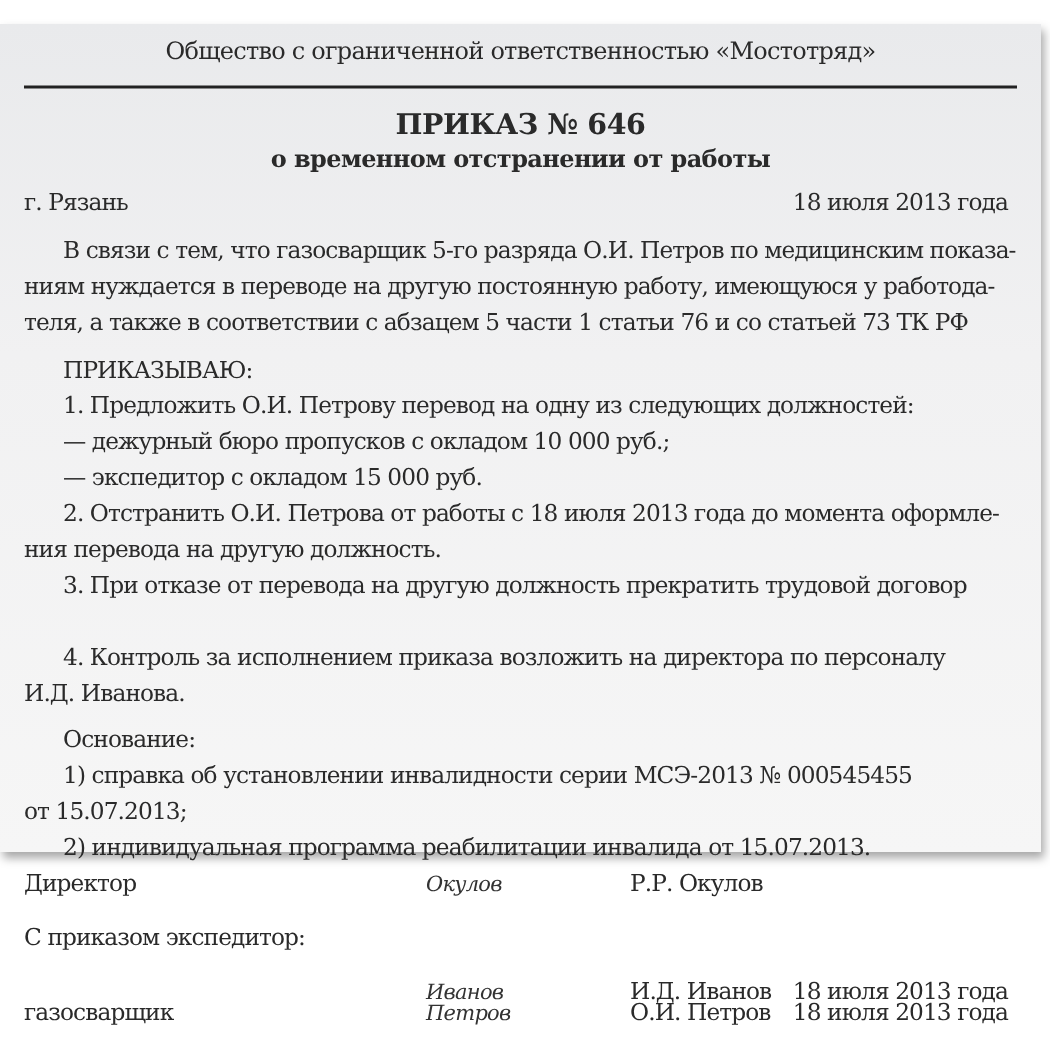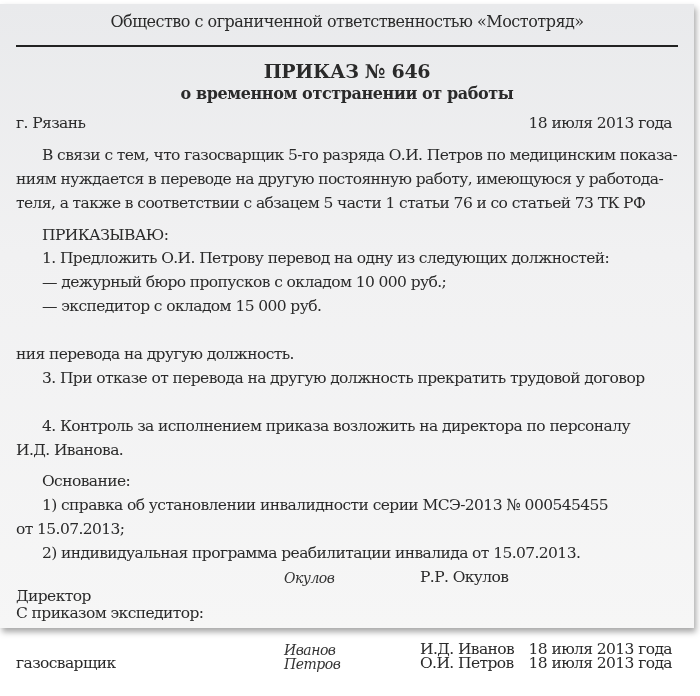--- a/index.html
+++ b/index.html
@@ -1,18 +1,18 @@
 <!DOCTYPE html>
 <html><head>
 <meta charset="utf-8">
 <style>
   html, body { margin:0; padding:0; }
   body { width:700px; height:696px; background:#ffffff; overflow:hidden; position:relative; }
   .paper {
-    position:absolute; left:0; top:4px; width:694px; height:624px;
+    position:absolute; left:0; top:16px; width:694px; height:552px;
     background: linear-gradient(180deg, #e9eaec 0%, #f1f1f2 40%, #f6f6f6 100%);
     box-shadow: 2px 4px 6px rgba(0,0,0,0.35);
     font-family: "DejaVu Serif", "Liberation Serif", serif;
     color:#2a2a2a;
   }
   .org {
     position:absolute; left:0; right:0; top:8px; text-align:center;
     font-size:16px; letter-spacing:-0.5px;
   }
   .rule { position:absolute; left:16px; right:16px; top:41px; height:2px; background:#222; }
@@ -47,31 +47,32 @@
   <div class="line right" style="top:110px">18 июля 2013 года</div>
 
   <div class="line l1" style="top:142px">В связи с тем, что газосварщик 5-го разряда О.И. Петров по медицинским показа-</div>
   <div class="line l0" style="top:166px">ниям нуждается в переводе на другую постоянную работу, имеющуюся у работода-</div>
   <div class="line l0" style="top:190px">теля, а также в соответствии с абзацем 5 части 1 статьи 76 и со статьей 73 ТК РФ</div>
 
   <div class="line l1" style="top:222px">ПРИКАЗЫВАЮ:</div>
   <div class="line l1" style="top:245px">1. Предложить О.И. Петрову перевод на одну из следующих должностей:</div>
   <div class="line l1" style="top:269px">— дежурный бюро пропусков с окладом 10 000 руб.;</div>
   <div class="line l1" style="top:293px">— экспедитор с окладом 15 000 руб.</div>
+  <div class="line l1" style="top:317px">2. Отстранить О.И. Петрова от работы с 18 июля 2013 года до момента оформле-</div>
   <div class="line l0" style="top:341px">ния перевода на другую должность.</div>
   <div class="line l1" style="top:365px">3. При отказе от перевода на другую должность прекратить трудовой договор</div>
   <div class="line l1" style="top:413px">4. Контроль за исполнением приказа возложить на директора по персоналу</div>
   <div class="line l0" style="top:437px">И.Д. Иванова.</div>
 
   <div class="line l1" style="top:468px">Основание:</div>
   <div class="line l1" style="top:492px">1) справка об установлении инвалидности серии МСЭ-2013 № 000545455</div>
   <div class="line l0" style="top:516px">от 15.07.2013;</div>
   <div class="line l1" style="top:540px">2) индивидуальная программа реабилитации инвалида от 15.07.2013.</div>
 
-  <div class="line l0" style="top: 564px; margin-top: 19px;">Директор</div>
+  <div class="line l0" style="top: 564px;">Директор</div>
   <div class="sig" style="left: 284px; top: 566px;">Окулов</div>
   <div class="line" style="left: 420px; top: 564px; text-align: right;">Р.Р. Окулов</div>
 
   <div class="line l0" style="top: 600px;">С приказом экспедитор:</div>
 
   <div class="sig" style="left: 284px; top: 638px;">Иванов</div>
   <div class="line" style="left: 420px; top: 636px;">И.Д. Иванов</div>
   <div class="line right" style="top: 636px;">18 июля 2013 года</div>
 <div class="line l0" style="top:650px">газосварщик</div>
     <div class="sig" style="left:284px;top:652px">Петров</div>

